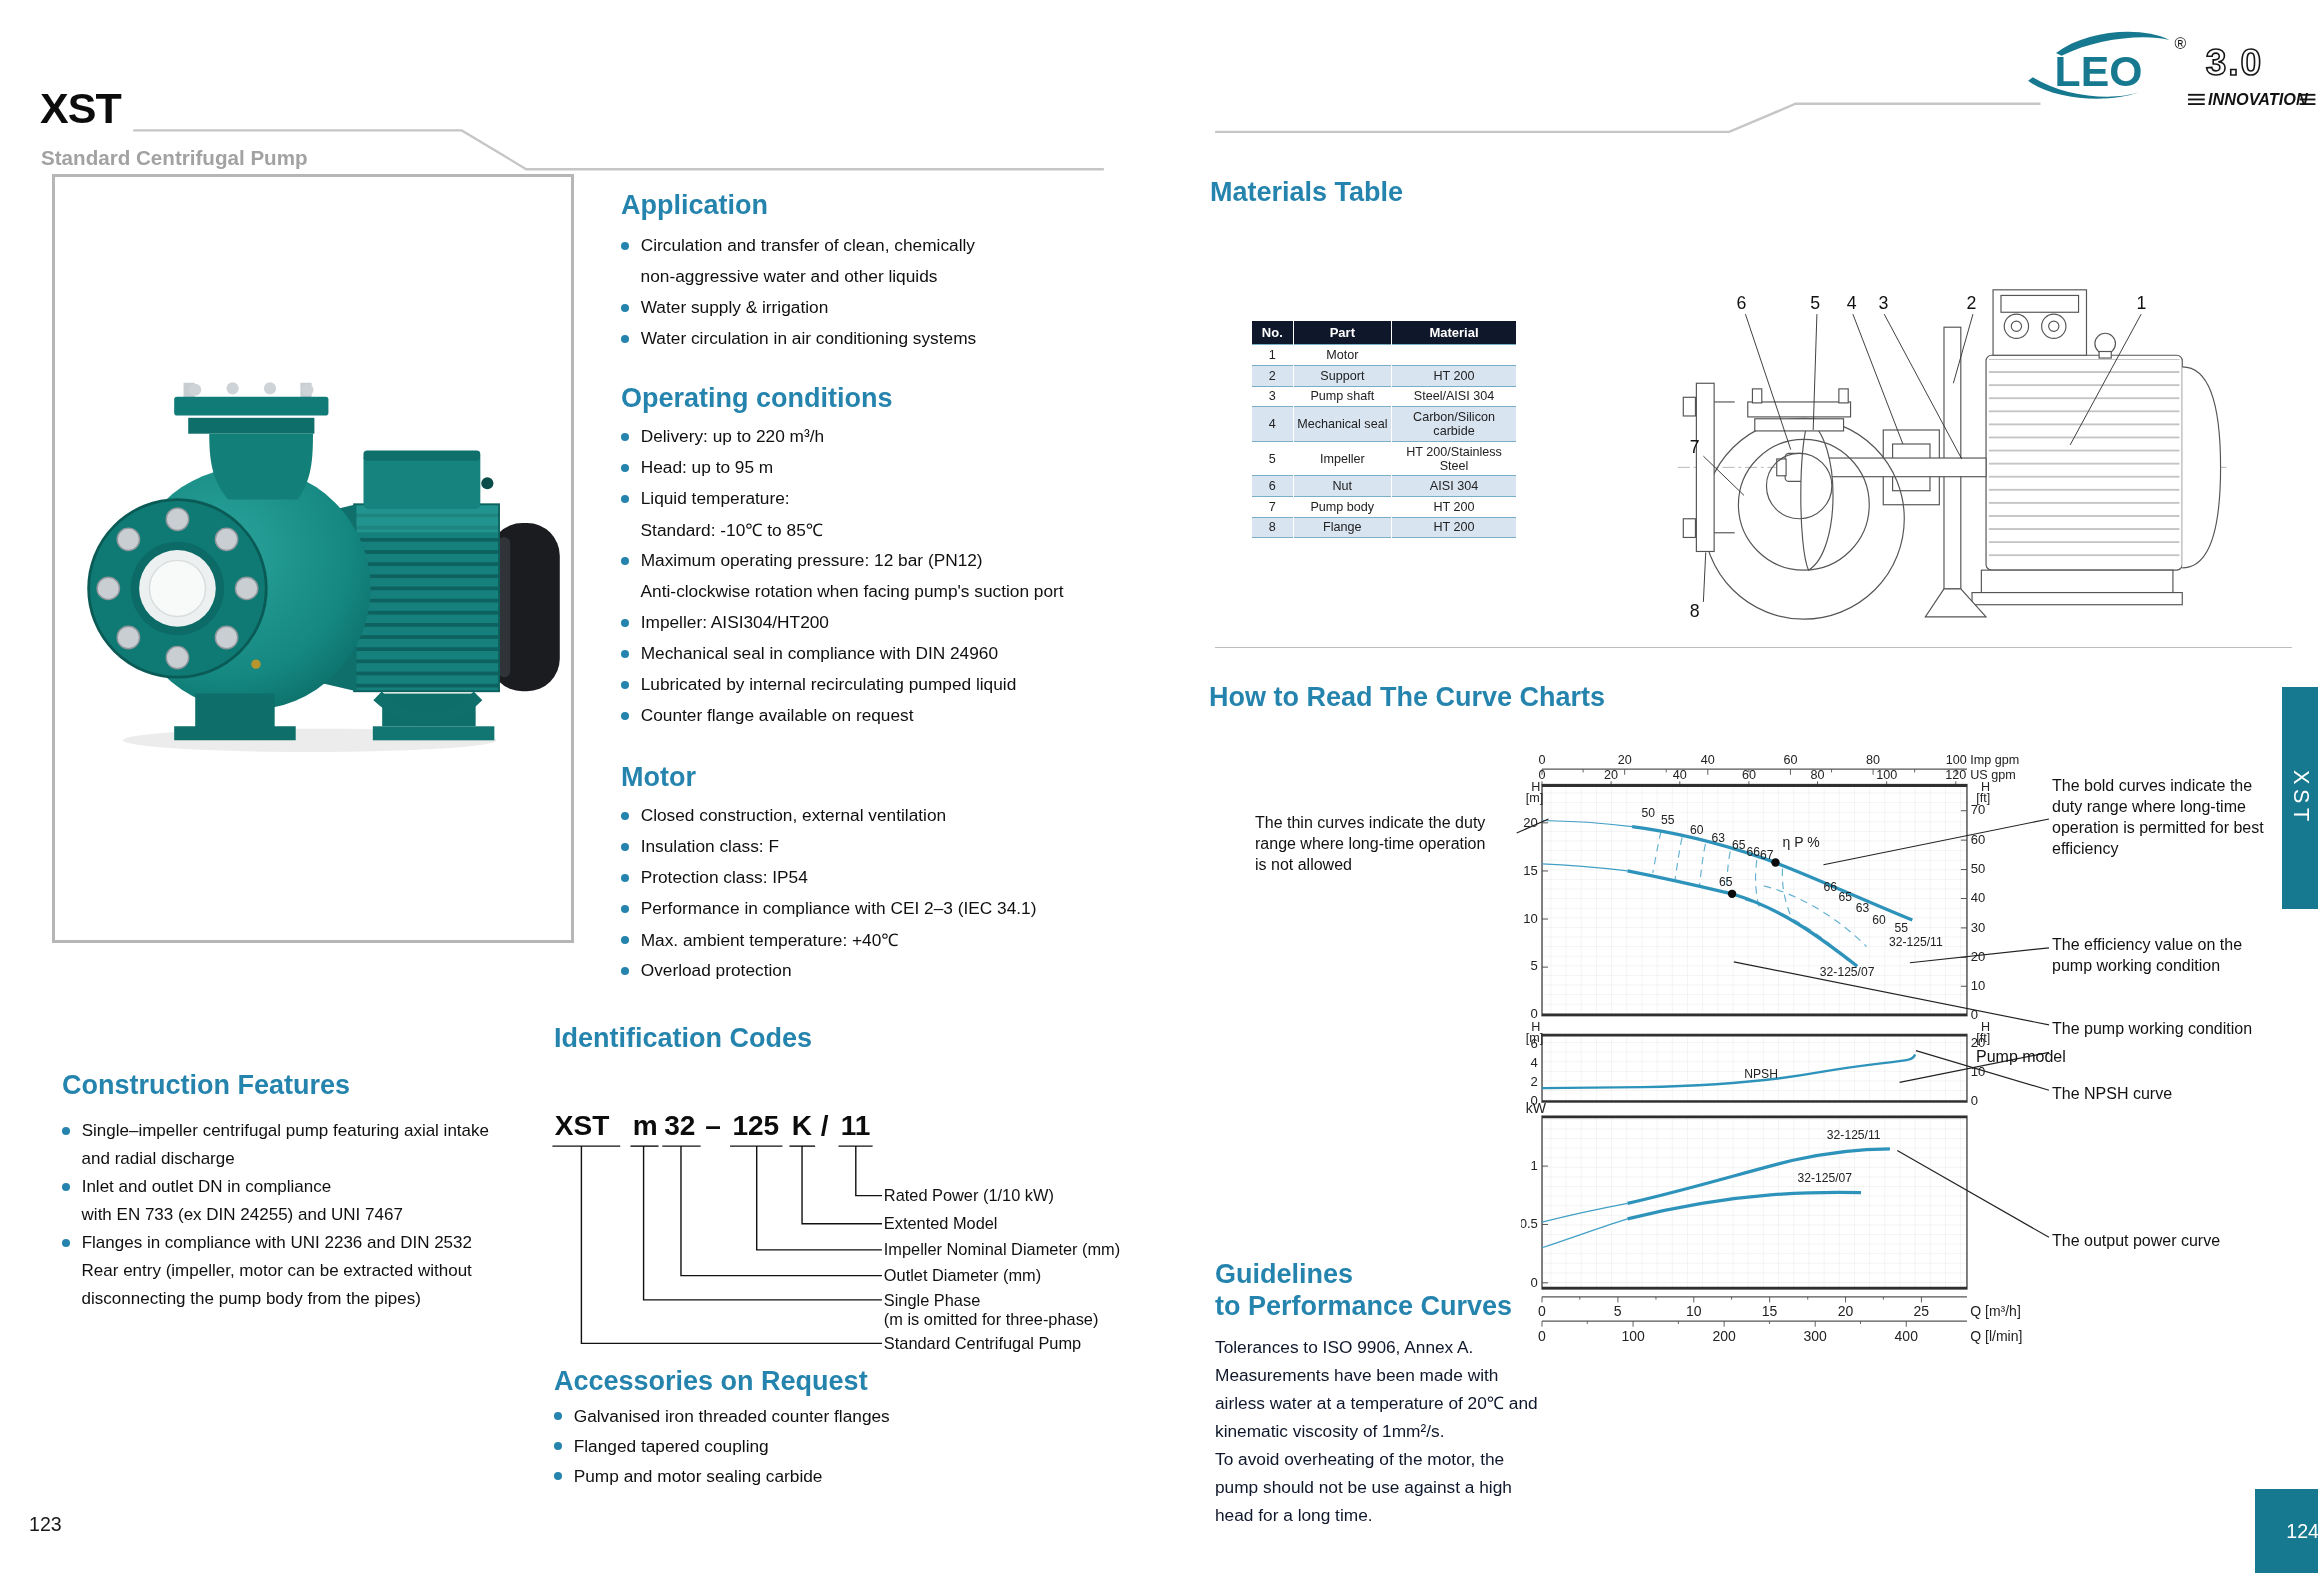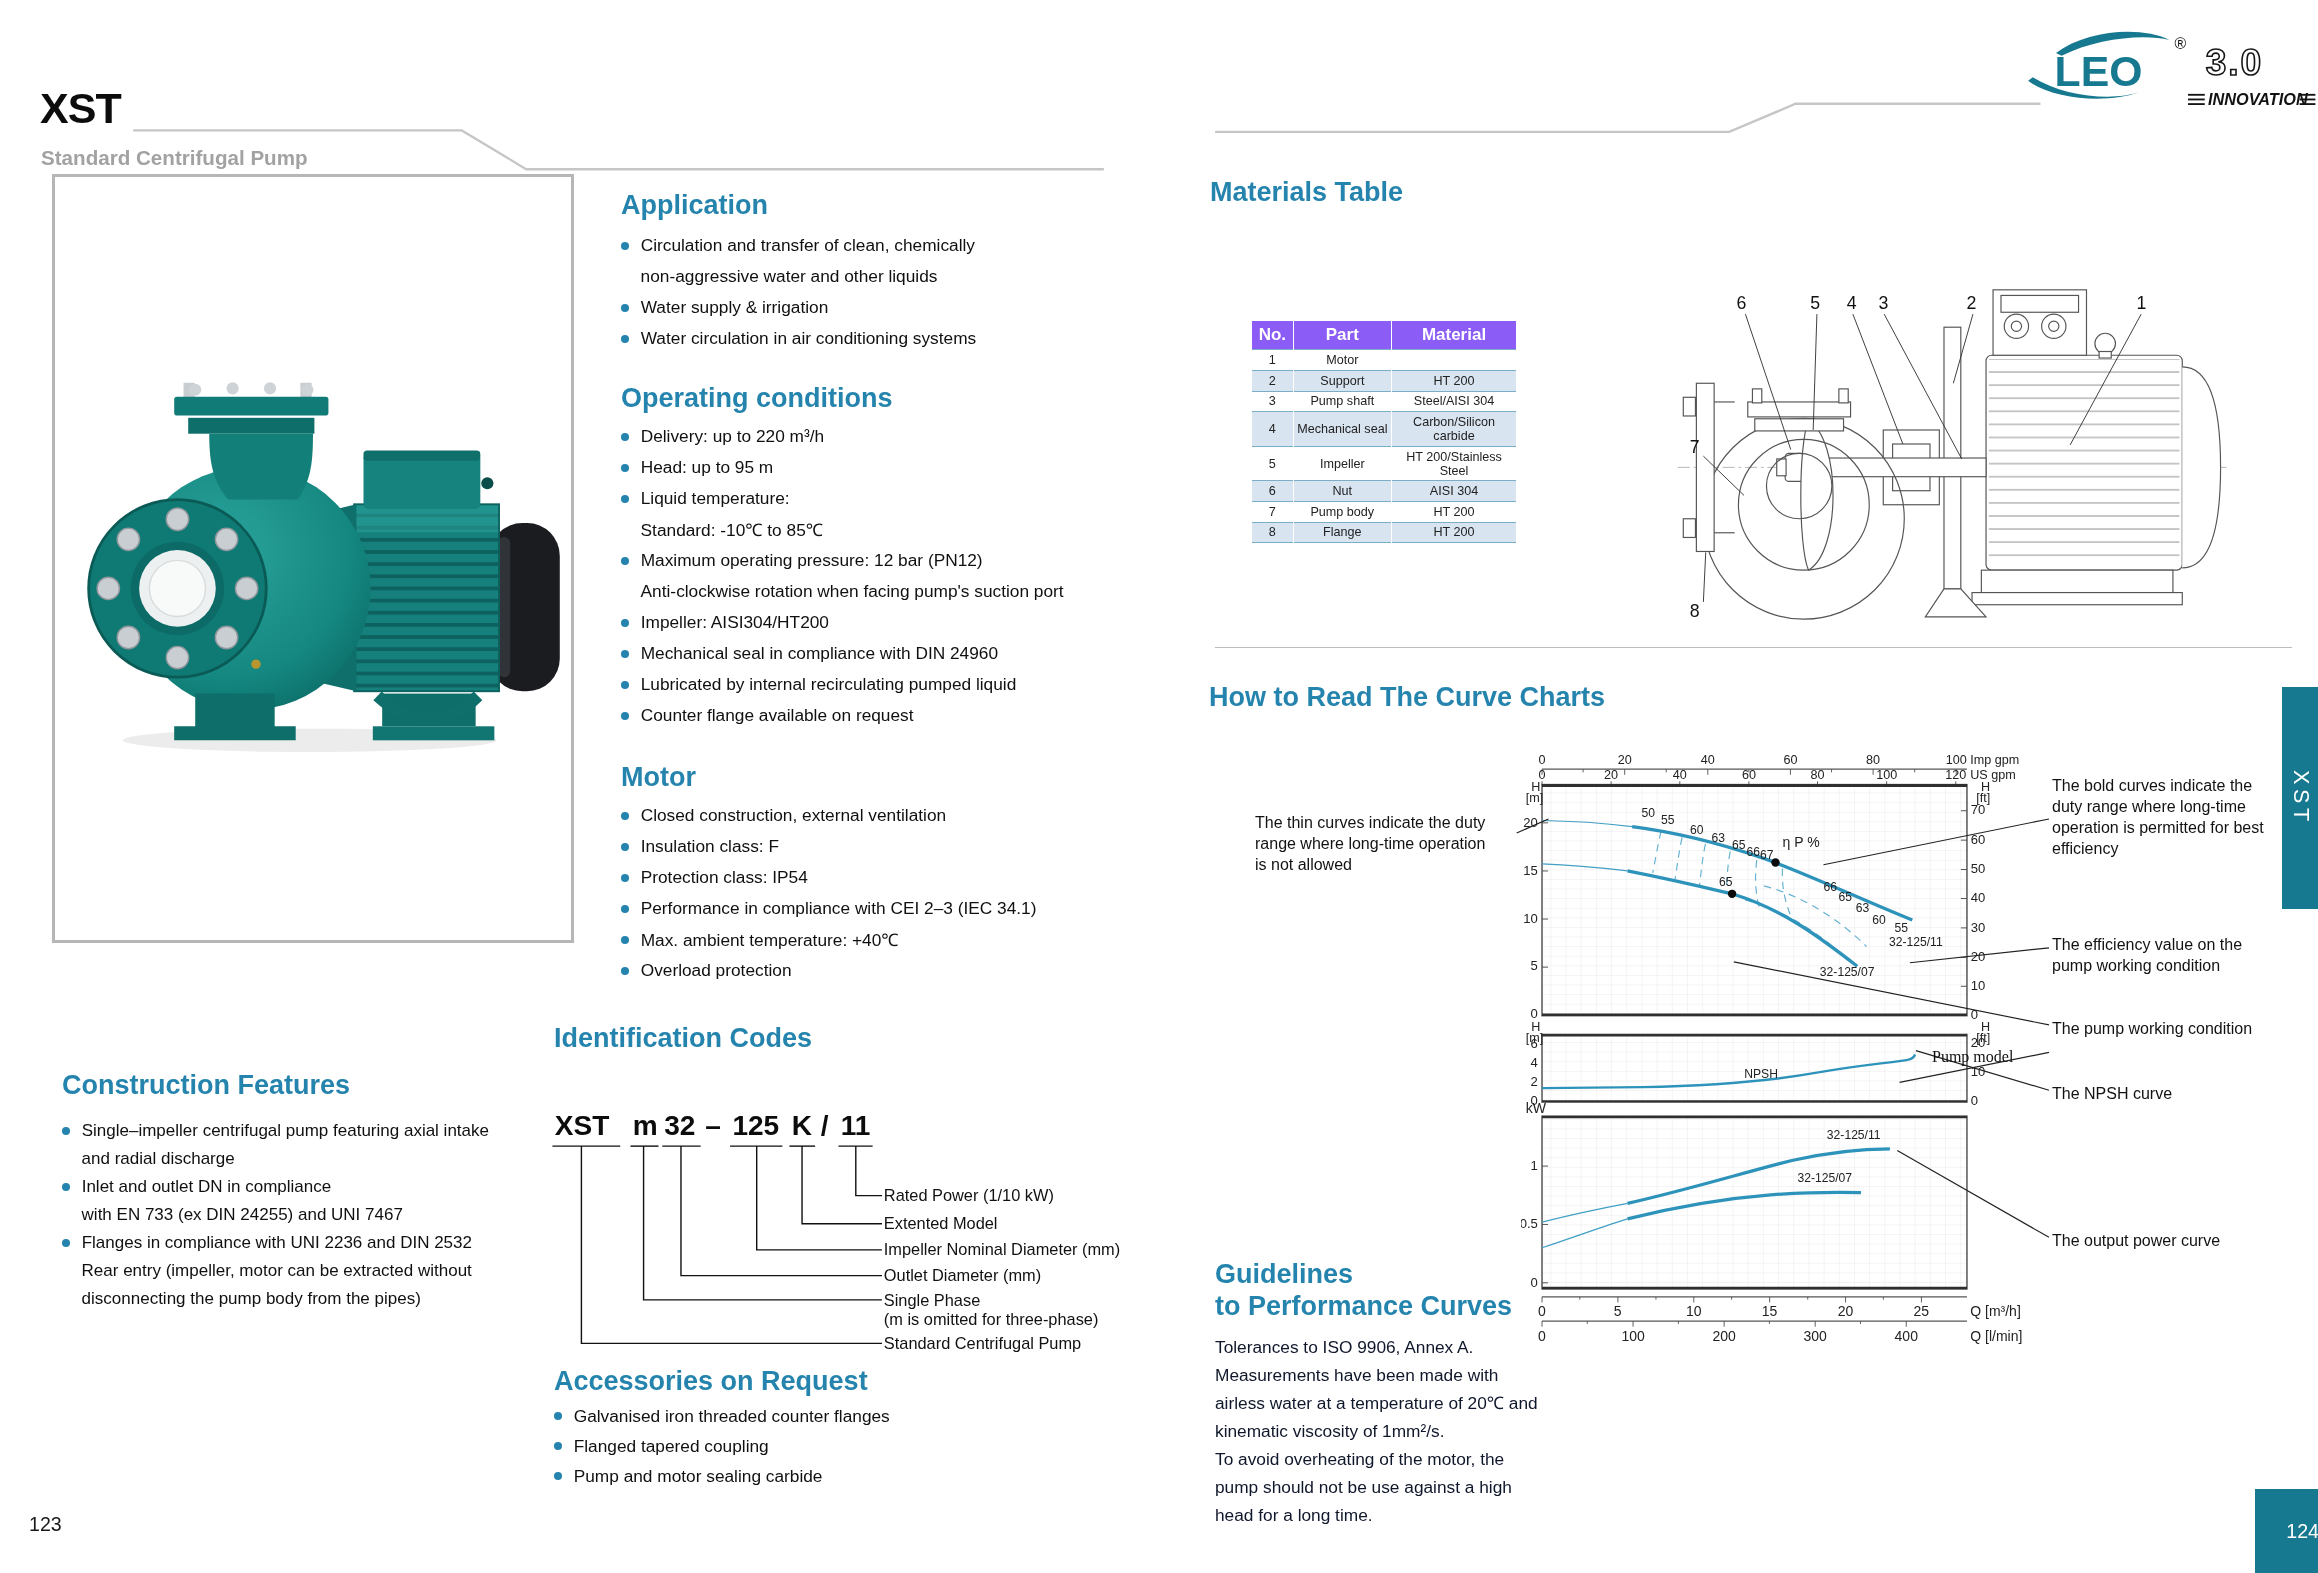--- a/index.html
+++ b/index.html
@@ -9,21 +9,21 @@
   .sec-heading{color:#2584ad;font-weight:bold;font-size:27px;line-height:1.08;}
   .row{display:flex;align-items:center;height:31px;font-size:17.3px;}
   .row .dot{width:8px;height:8px;border-radius:50%;background:#2584ad;margin-right:11.7px;flex:0 0 auto;}
   .row.cont{padding-left:19.6px;}
   .c-row{height:28px;font-size:17px;}
   .a-row{height:30px;}
   .page-title{font-size:43px;font-weight:bold;color:#0c0c0c;letter-spacing:-0.9px;line-height:1;}
   .page-subtitle{font-size:20.6px;font-weight:bold;color:#a2a2a2;letter-spacing:0px;}
   .photo-frame{border:3.3px solid #b6b6b6;background:#fff;}
   .mat-table{border-collapse:collapse;table-layout:fixed;}
-  .mat-table th{background:#8b5cf6;color:#fff;font-size:17px;font-weight:bold;padding:4.2px 0;border-left:1.4px solid #fff;}
+  .mat-table th{background:#0f172a;color:#fff;font-size:13px;font-weight:bold;padding:4.2px 0;border-left:1.4px solid #fff;}
   .mat-table th:first-child{border-left:none;}
   .mat-table td{font-size:12.6px;color:#222;text-align:center;padding:2.8px 0;border-left:1.4px solid #fff;background:transparent;}
   .mat-table td:first-child{border-left:none;}
   .mat-table tr{border-bottom:0.9px solid #79aec6;}
   .mat-table tbody tr:nth-child(even){background:#d9e4f1;}
   .annot{font-size:16px;line-height:21px;color:#121212;}
   .guide-body{font-size:17.3px;line-height:28px;color:#0f172a;}
   .side-tab{background:#17798f;}
   .side-tab span{writing-mode:vertical-rl;color:#fff;font-size:21.5px;letter-spacing:4.7px;}
   .pagenum{font-size:19.6px;color:#1a1a1a;}
@@ -676,21 +676,21 @@
   <div>The bold curves indicate the</div>
   <div>duty range where long-time</div>
   <div>operation is permitted for best</div>
   <div>efficiency</div>
 </div>
 <div class="abs annot" style="left:2052px;top:934px;width:243px;">
   <div>The efficiency value on the</div>
   <div>pump working condition</div>
 </div>
 <div class="abs annot" style="left:2052px;top:1018px;width:243px;">The pump working condition</div>
-<div class="abs annot" style="left:1932px;top:1046px;width:243px;font-family:Liberation Serif, serif;">Pump model</div>
+<div class="abs annot" style="left:1976px;top:1046px;width:243px;">Pump model</div>
 <div class="abs annot" style="left:2052px;top:1083px;width:243px;">The NPSH curve</div>
 <div class="abs annot" style="left:2052px;top:1230px;width:243px;">The output power curve</div>
 
 <div class="abs sec-heading" style="left:1215px;top:1258px;line-height:32px;">
   <div>Guidelines</div>
   <div>to Performance Curves</div>
 </div>
 <div class="abs guide-body" style="left:1215px;top:1333px;width:383px;">
   <div>Tolerances to ISO 9906, Annex A.</div>
   <div>Measurements have been made with</div>

